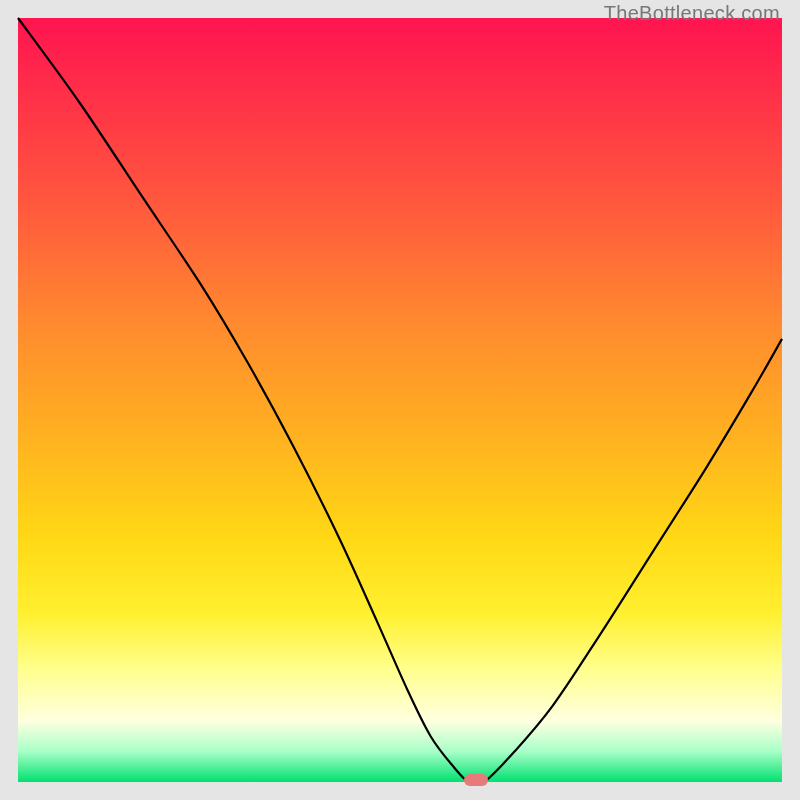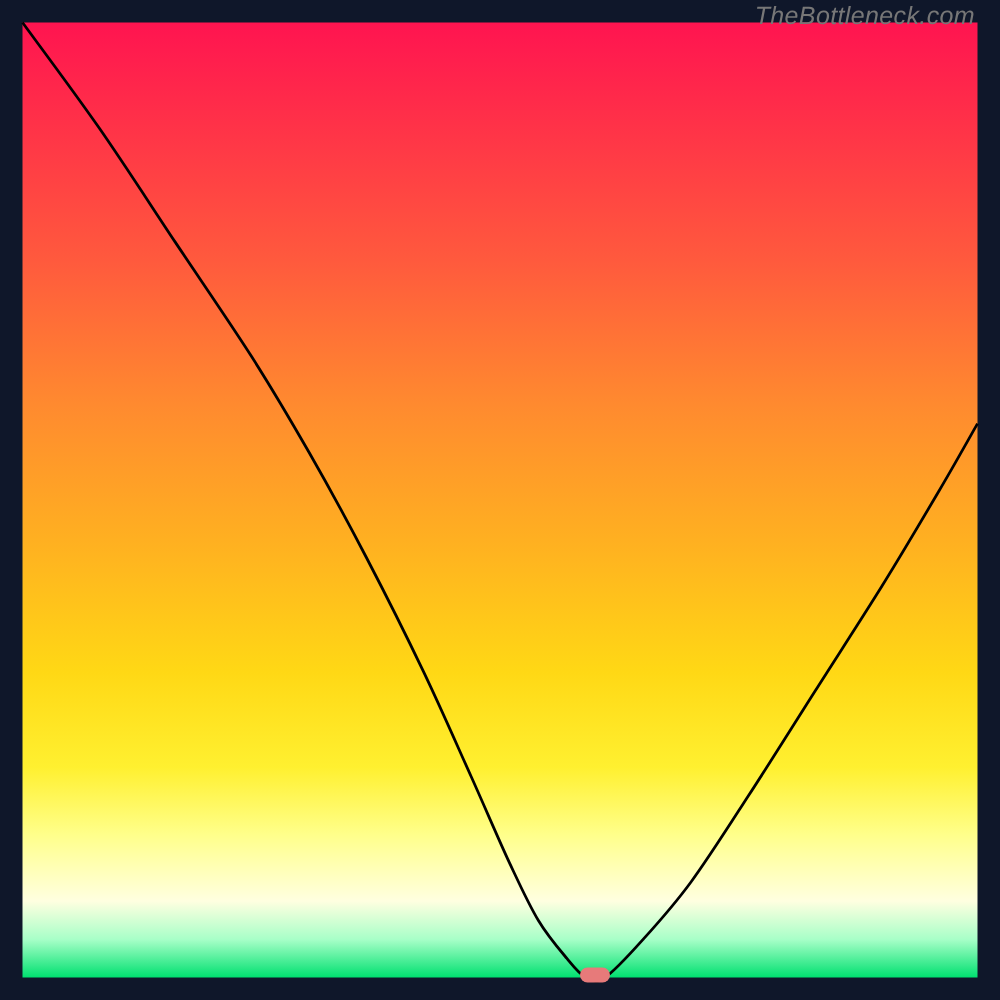--- a/index.html
+++ b/index.html
@@ -10,22 +10,21 @@
     background: #000;
     overflow: hidden;
     font-family: Arial, Helvetica, sans-serif;
   }
   .frame {
     position: absolute;
     left: 0;
     top: 0;
     width: 800px;
     height: 800px;
-    background: #0f172a;
-    font-style: italic;
+    background: #e5e5e5;
   }
   .plot {
     position: absolute;
     left: 18px;
     top: 18px;
     width: 764px;
     height: 764px;
     
     background: linear-gradient(
       to bottom,

